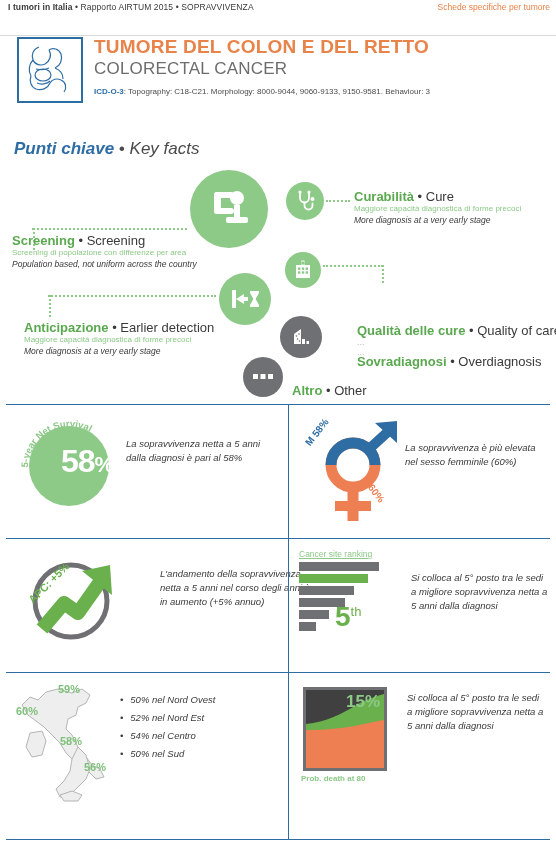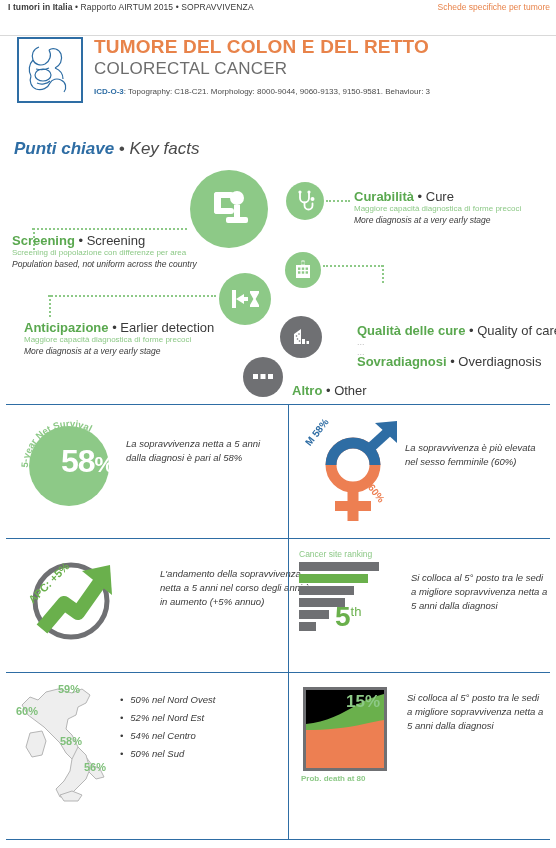--- a/index.html
+++ b/index.html
@@ -92,32 +92,32 @@
   
   .rot { position: absolute; font-weight: bold; white-space: nowrap; }
 
   .big58 {
     position: absolute; left: 41px; top: 26px;
     font-size: 32px; font-weight: bold; color: #ffffff; letter-spacing: -1px;
   }
   .big58 span { font-size: 22px; }
 
   .rankwrap { position: absolute; left: 10px; top: 10px; }
-  .rank-title { font-size: 8.5px; color: #8dc987; margin-bottom: 3px; }
+  .rank-title { font-size: 8.5px; color: #8dc987; margin-bottom: 3px; text-decoration: underline; }
   .bar { height: 9px; margin-bottom: 3px; background: #6f7073; }
   .bar.hl { background: #6ab04c; }
   .rank-num {
     position: absolute; left: 36px; top: 54px;
     font-size: 28px; font-weight: bold; color: #6ab04c; line-height: 1;
   }
   .rank-num sup { font-size: 13px; font-weight: normal; }
 
   .deathbox {
     position: absolute; left: 14px; top: 14px; width: 84px; height: 84px;
-    border: 3px solid #6f7073; background: #000000; overflow: hidden;
+    border: 3px solid #6f7073; background: #404040; overflow: hidden;
   }
   .death-pct {
     position: absolute; right: 4px; top: 2px;
     font-size: 17px; font-weight: bold; color: #8dc987; z-index: 2;
   }
   .death-cap {
     position: absolute; left: 12px; top: 101px;
     font-size: 8px; font-weight: bold; color: #8dc987;
   }
 

